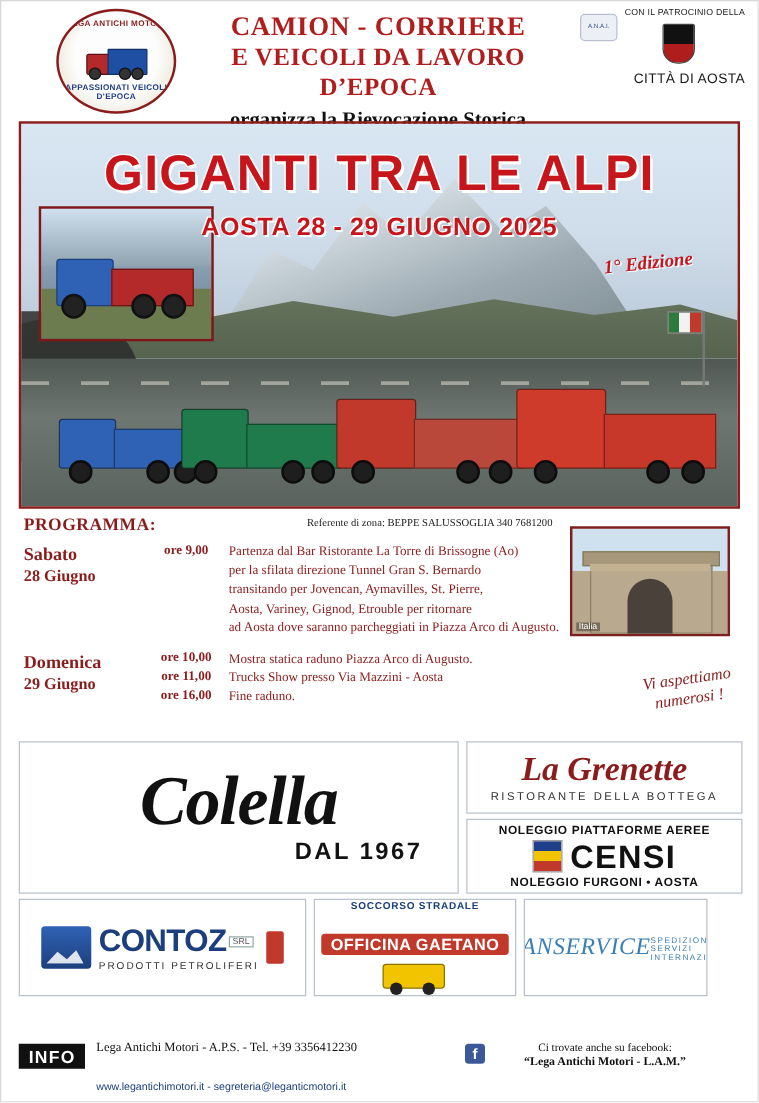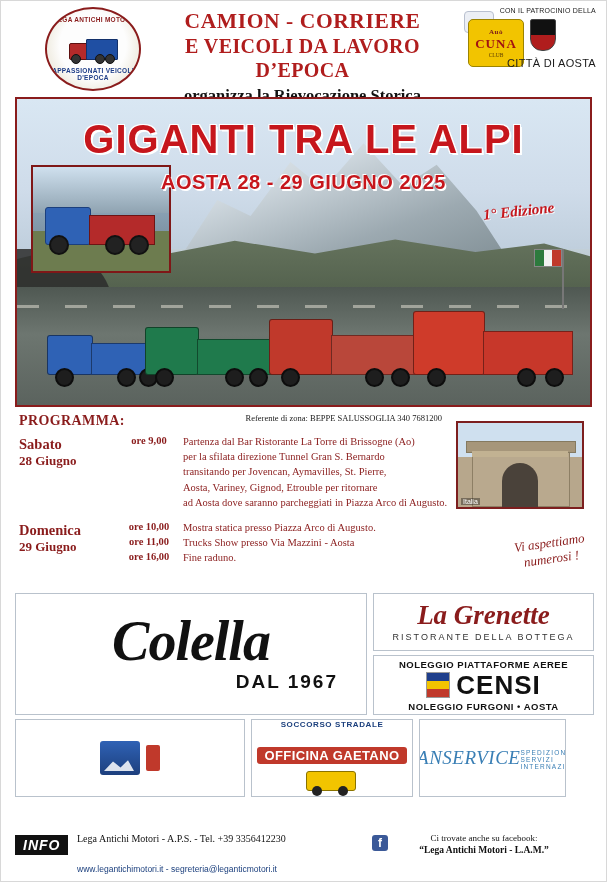--- a/index.html
+++ b/index.html
@@ -296,21 +296,21 @@
   .transervice .t2x{font-family:"Liberation Sans", sans-serif;font-size:6.5px;color:#3a7fb5;letter-spacing:1.2px;margin-top:3px;}
   .transervice .swoosh{width:86px;height:22px;border-bottom:3px solid #3a7fb5;border-radius:0 0 50% 50%;margin-top:2px;}
 
   
   .footer{
     position:absolute;left:14px;right:14px;top:832px;height:40px;
   }
   .info-badge{
     position:absolute;left:0;top:2px;background:#111;color:#fff;
     font-family:"Liberation Sans", sans-serif;font-size:14px;font-weight:bold;
-    padding:2px 8px;letter-spacing:1px;font-style:italic;
+    padding:2px 8px;letter-spacing:1px;
   }
   .info-lines{position:absolute;left:62px;top:0;}
   .info-lines .l1{font-size:10px;color:#111;font-family:"Liberation Serif", serif;}
   .info-lines .l2{font-size:8.5px;color:#1b3f7d;font-family:Liberation Sans, sans-serif;margin-top:20px;}
   .fb{position:absolute;right:0;top:0;width:216px;text-align:center;}
   .fb .l1{font-size:9px;color:#111;font-family:"Liberation Serif", serif;}
   .fb .l2{font-size:9.5px;color:#111;font-family:"Liberation Serif", serif;font-weight:bold;margin-top:2px;}
   .fb-icon{
     position:absolute;left:-4px;top:2px;width:16px;height:16px;background:#3b5998;color:#fff;border-radius:3px;
     font-family:"Liberation Sans", sans-serif;font-size:12px;font-weight:bold;text-align:center;line-height:16px;
@@ -337,25 +337,20 @@
 
     <div class="title-block">
       <div class="title-line1">CAMION - CORRIERE</div>
       <div class="title-line2">E VEICOLI DA LAVORO D’EPOCA</div>
       <div class="title-line3">organizza la Rievocazione Storica</div>
     </div>
 
     <div class="patroc">
       <div class="mini-logo">A.N.A.I.</div>
       <div class="label">CON IL PATROCINIO DELLA</div>
-      <div class="cuna">
-        <div class="c-top">Auò</div>
-        <div class="c-mid">CUNA</div>
-        <div class="c-bot">CLUB</div>
-      </div>
       <div class="crest"></div>
       <div class="citta">CITTÀ DI AOSTA</div>
     </div>
   </div>
 
   <div class="hero">
     <div class="hero-sky"></div>
     <div class="hero-mountain"></div>
     <div class="hero-ridge"></div>
     <div class="hero-tunnel"></div>
@@ -450,21 +445,21 @@
     </div>
 
     <div class="day dom">
       <div class="dom-left">
         <div class="dname">Domenica</div>
         <div class="ddate">29 Giugno</div>
       </div>
       <div class="dom-body">
         <div class="row">
           <div class="hour">ore 10,00</div>
-          <div class="desc">Mostra statica presso Piazza Arco di Augusto.</div>
+          <div class="desc">Mostra statica raduno Piazza Arco di Augusto.</div>
         </div>
         <div class="row">
           <div class="hour">ore 11,00</div>
           <div class="desc">Trucks Show presso Via Mazzini - Aosta</div>
         </div>
         <div class="row">
           <div class="hour">ore 16,00</div>
           <div class="desc">Fine raduno.</div>
         </div>
       </div>
@@ -491,20 +486,27 @@
     </div>
 
     <div class="sbox grenette">
       <div class="g-name">La Grenette</div>
       <div class="g-sub">RISTORANTE DELLA BOTTEGA</div>
     </div>
 
     <div class="sbox contoz">
       <div class="inner">
         <div class="mark"></div>
+        <div class="tx">
+          <div style="display:flex;align-items:center">
+            <div class="nm">CONTOZ</div>
+            <div class="srl">SRL</div>
+          </div>
+          <div class="sb">PRODOTTI PETROLIFERI</div>
+        </div>
         <div class="pump"></div>
       </div>
     </div>
 
     <div class="sbox gaetano">
       <div class="g1">SOCCORSO STRADALE</div>
       <div class="g2">OFFICINA GAETANO</div>
       <div class="truckicon">
         <div class="b"></div>
           <div class="w l"></div>

